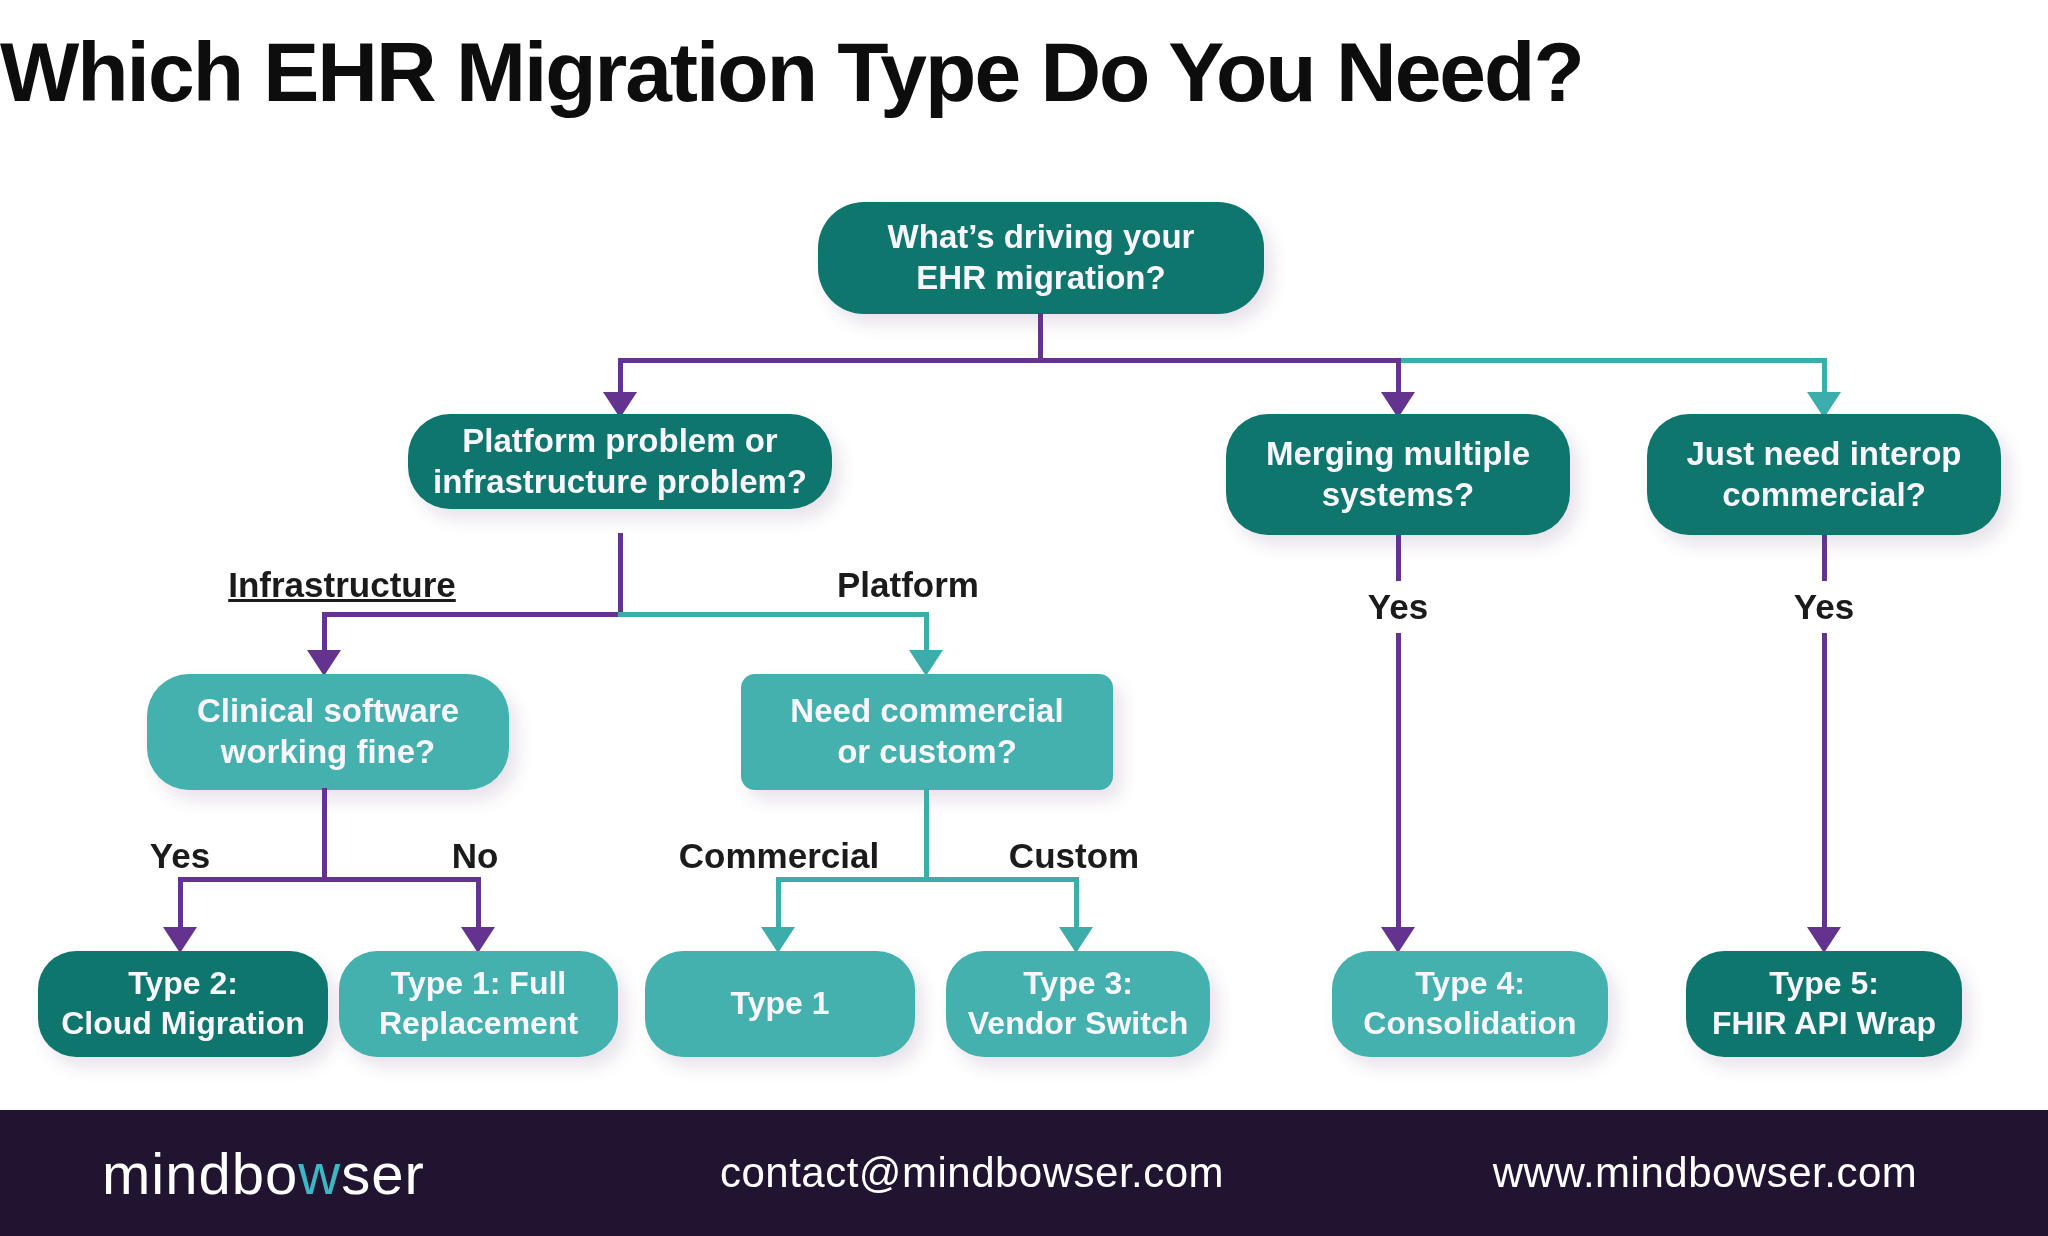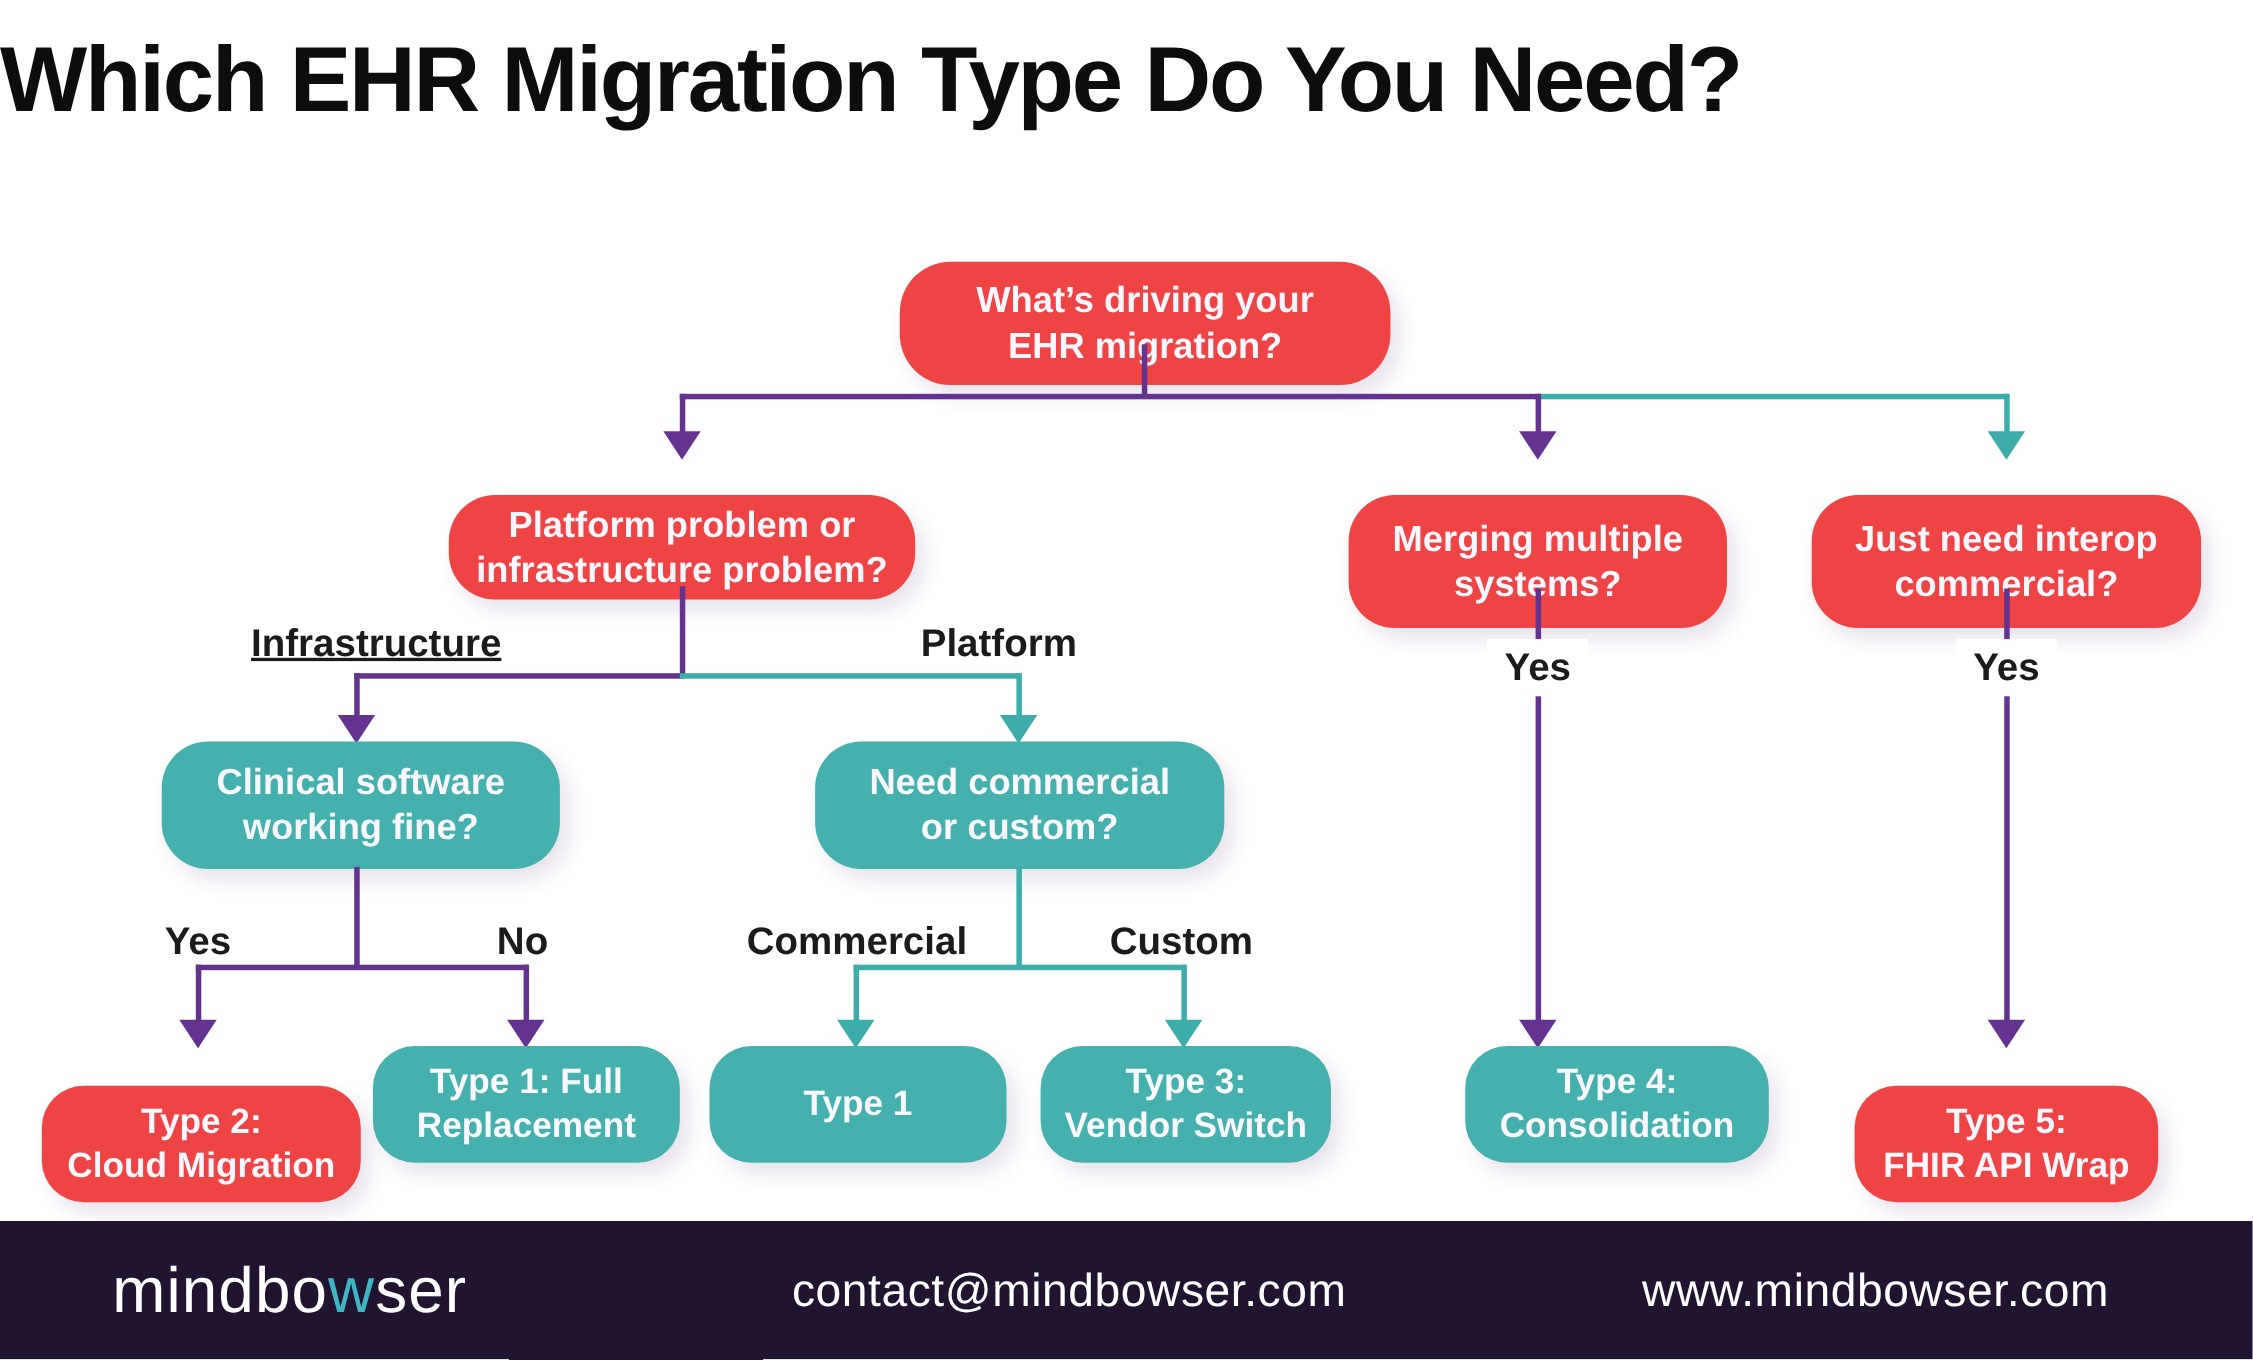--- a/index.html
+++ b/index.html
@@ -31,21 +31,21 @@
     justify-content: center;
     text-align: center;
     color: #faf6fd;
     font-size: 33px;
     line-height: 1.24;
     font-weight: 600;
     border-radius: 42px;
     box-shadow: 8px 10px 18px rgba(60, 20, 90, 0.12);
     padding: 6px 10px;
   }
-  .node.purple { background: #ef4444; margin-top: 36px; }
+  .node.purple { background: #0f766e; }
   .node.teal   { background: #45b1ae; }
   .node.leaf   { font-size: 32px; border-radius: 38px; }
   .line { position: absolute; }
   .line.purple { background: #63338f; }
   .line.teal   { background: #3dadab; }
   .arrow {
     position: absolute;
     width: 0; height: 0;
     border-left: 17px solid transparent;
     border-right: 17px solid transparent;
@@ -129,21 +129,21 @@
   <div class="arrow" style="left:1381px; top:927px;"></div>
   <div class="line purple" style="left:1822px; top:535px; width:5px; height:394px;"></div>
   <div class="arrow" style="left:1807px; top:927px;"></div>
   <div class="edge-label masked" style="left:1398px; top:607px;">Yes</div>
   <div class="edge-label masked" style="left:1824px; top:607px;">Yes</div>
 
   <div class="node teal" style="left:147px; top:674px; width:362px; height:116px;">
     <span>Clinical software</span>
     <span>working fine?</span>
   </div>
-  <div class="node teal" style="left:741px; top:674px; width:372px; height:116px;">
+  <div class="node teal" style="left:741px; top:674px; width:372px; height:116px;border-radius:14px;">
     <span>Need commercial</span>
     <span>or custom?</span>
   </div>
 
   <div class="line purple" style="left:322px; top:788px; width:5px; height:92px;"></div>
   <div class="line purple" style="left:178px; top:877px; width:302px; height:5px;"></div>
   <div class="line purple" style="left:178px; top:877px; width:5px; height:52px;"></div>
   <div class="arrow" style="left:163px; top:927px;"></div>
   <div class="line purple" style="left:476px; top:877px; width:5px; height:52px;"></div>
   <div class="arrow" style="left:461px; top:927px;"></div>

